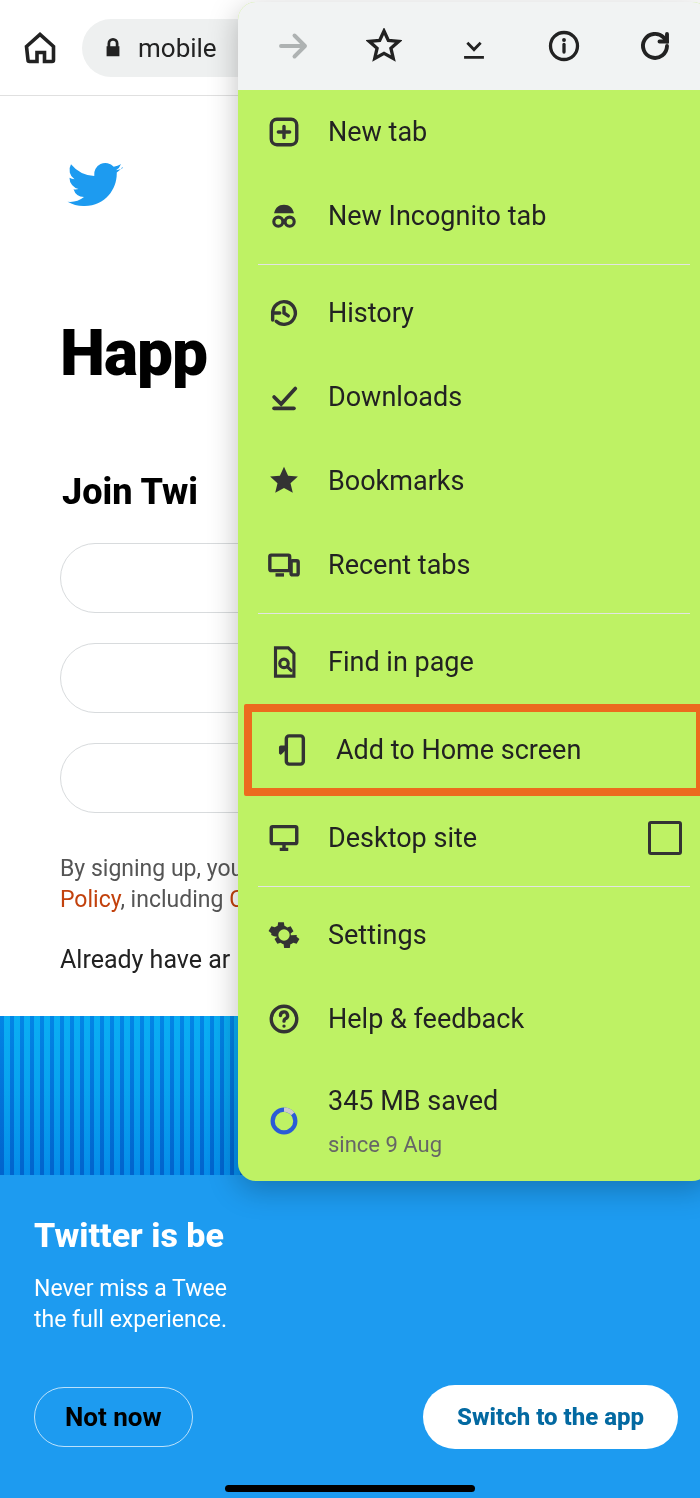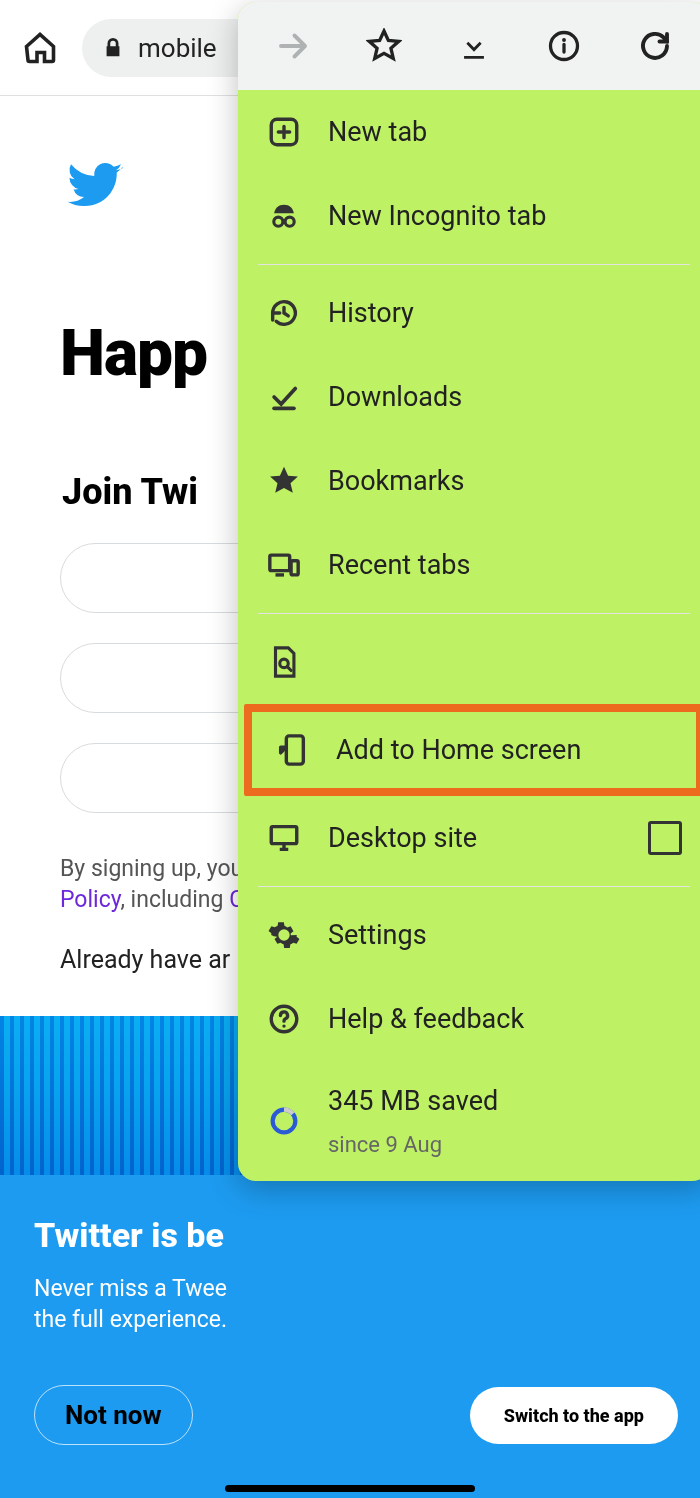--- a/index.html
+++ b/index.html
@@ -67,21 +67,21 @@
     gap: 14px;
   }
   .google-g { width: 30px; height: 30px; }
   .apple-ic { width: 30px; height: 30px; }
   .legal {
     font-size: 23px;
     color: #555;
     margin: 40px 60px 0 60px;
     line-height: 1.35;
   }
-  .legal .link { color: #6d28d9; }
+  .legal .link { color: #c2410c; }
   .already {
     font-size: 25px;
     color: #222;
     margin: 30px 60px 0 60px;
   }
   
   .texture {
     position: absolute;
     top: 1016px;
     left: 0; right: 0;
@@ -112,24 +112,24 @@
   .notnow {
     border: 1.5px solid rgba(255,255,255,0.7);
     color: #000000;
     padding: 14px 30px;
     border-radius: 40px;
     font-size: 26px;
     font-weight: 700;
   }
   .switch {
     background: #fff;
-    color: #000000;
+    color: #0369a1;
     padding: 18px 34px;
     border-radius: 40px;
-    font-size: 18px;
+    font-size: 24px;
     font-weight: 800;
   }
   .home-indicator {
     position: absolute;
     bottom: 6px;
     left: 50%;
     transform: translateX(-50%);
     width: 250px;
     height: 7px;
     background: #000;
@@ -372,20 +372,21 @@
 
 
   <div class="menu-item">
     <span class="mi-ic">
       <svg viewBox="0 0 24 24" width="34" height="34" fill="none" stroke="#333" stroke-width="2.2">
           <path d="M6 2h9l4 4v16H6z"></path>
           <circle cx="12" cy="13" r="3"></circle>
           <path d="M14.3 15.3 17 18" stroke-linecap="round"></path>
         </svg>
     </span>
+    <span class="label">Find in page</span>
   </div>
 
   <div class="highlight-box">
     <div class="menu-item">
       <span class="mi-ic">
         <svg viewBox="0 0 24 24" width="34" height="34" fill="none" stroke="#333" stroke-width="2.4">
             <rect x="8" y="2" width="12" height="20" rx="2"></rect>
             <path d="M4 14l4-4M4 14v-4h4" stroke-linecap="round" stroke-linejoin="round"></path>
           </svg>
       </span>

